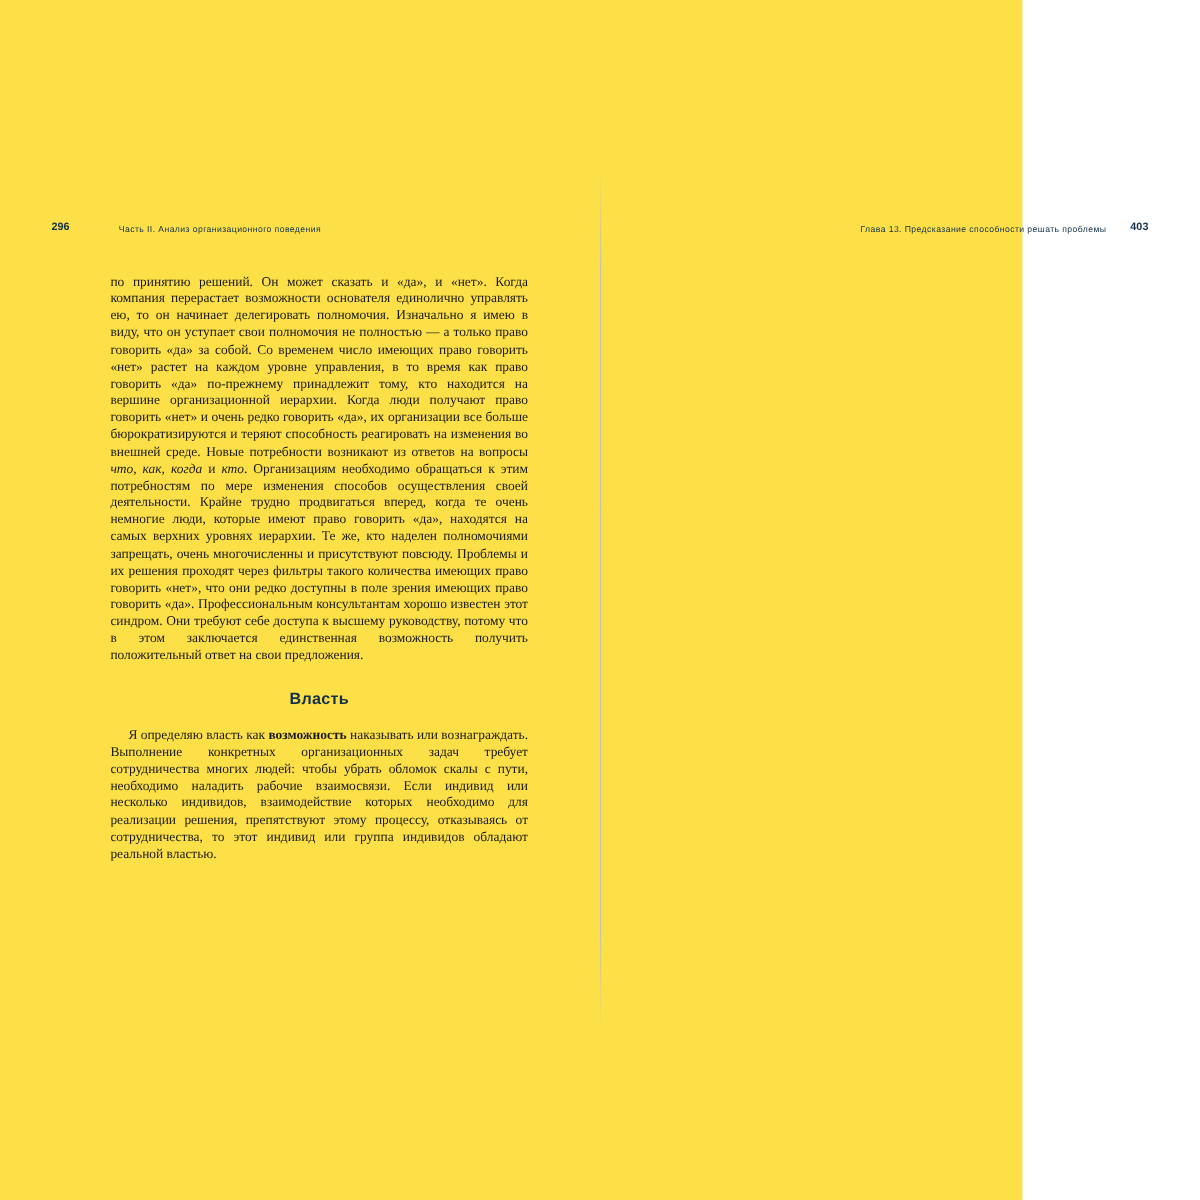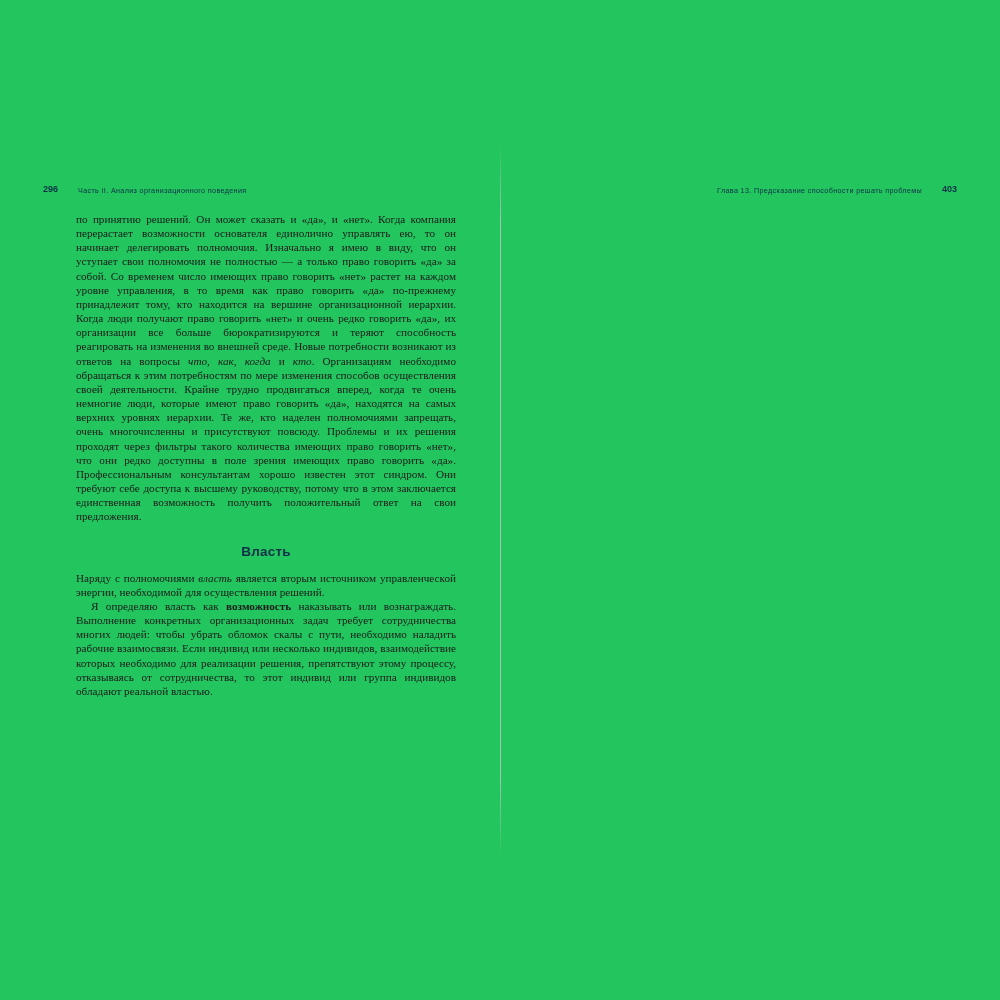--- a/index.html
+++ b/index.html
@@ -10,23 +10,23 @@
     background: #ffffff;
   }
   body {
     font-family: "Liberation Serif", serif;
     color: #1a1a1a;
   }
   .spread {
     position: absolute;
     left: 0;
     top: 0;
-    width: 1000px;
+    width: 852px;
     height: 1000px;
-    background: #22c55e;
+    background: #fde047;
   }
   .gutter {
     position: absolute;
     left: 500px;
     top: 140px;
     width: 1px;
     height: 720px;
     background: linear-gradient(to bottom, rgba(200,200,200,0), rgba(190,190,190,0.9) 12%, rgba(190,190,190,0.9) 88%, rgba(200,200,200,0));
   }
   .page {
@@ -38,20 +38,21 @@
   .page-right { left: 500px; width: 500px; }
 
   .running-head {
     position: absolute;
     top: 186px;
     font-family: "Liberation Sans", sans-serif;
     font-size: 7.2px;
     letter-spacing: 0.35px;
     color: #11304a;
     white-space: nowrap;
+    margin-left: 21px;
   }
   .folio {
     position: absolute;
     top: 184px;
     font-family: "Liberation Sans", sans-serif;
     font-size: 9px;
     font-weight: bold;
     color: #11304a;
   }
   .folio-left { left: 43px; }
@@ -65,21 +66,21 @@
     width: 380px;
     font-size: 11.2px;
     line-height: 14.15px;
     text-align: justify;
     text-justify: inter-word;
     hyphens: auto;
   }
   .col-left { left: 76px; }
 
   .column p {
-    margin: 0;
+    margin: 16px;
     text-indent: 0;
   }
   .column p.ind {
     text-indent: 15px;
   }
   .subhead {
     font-family: "Liberation Sans", sans-serif;
     font-size: 13.5px;
     font-weight: bold;
     color: #11304a;
@@ -100,21 +101,20 @@
 
   <div class="page page-left">
     <div class="folio folio-left">296</div>
     <div class="running-head running-head-left">Часть II.  Анализ организационного поведения</div>
 
     <div class="column col-left">
       <p>по принятию решений. Он может сказать и «да», и «нет». Когда компания перерастает возможности основателя единолично управлять ею, то он начинает делегировать полномочия. Изначально я имею в виду, что он уступает свои полномочия не полностью — а только право говорить «да» за собой. Со временем число имеющих право говорить «нет» растет на каждом уровне управления, в то время как право говорить «да» по-прежнему принадлежит тому, кто находится на вершине организационной иерархии. Когда люди получают право говорить «нет» и очень редко говорить «да», их организации все больше бюрократизируются и теряют способность реагировать на изменения во внешней среде. Новые потребности возникают из ответов на вопросы <i>что, как, когда</i> и <i>кто</i>. Организациям необходимо обращаться к этим потребностям по мере изменения способов осуществления своей деятельности. Крайне трудно продвигаться вперед, когда те очень немногие люди, которые имеют право говорить «да», находятся на самых верхних уровнях иерархии. Те же, кто наделен полномочиями запрещать, очень многочисленны и присутствуют повсюду. Проблемы и их решения проходят через фильтры такого количества имеющих право говорить «нет», что они редко доступны в поле зрения имеющих право говорить «да». Профессиональным консультантам хорошо известен этот синдром. Они требуют себе доступа к высшему руководству, потому что в этом заключается единственная возможность получить положительный ответ на свои предложения.</p>
 
       <div class="subhead first-sub">Власть</div>
 
-      <p>Наряду с полномочиями <i>власть</i> является вторым источником управленческой энергии, необходимой для осуществления решений.</p>
       <p class="ind">Я определяю власть как <b>возможность</b> наказывать или вознаграждать. Выполнение конкретных организационных задач требует сотрудничества многих людей: чтобы убрать обломок скалы с пути, необходимо наладить рабочие взаимосвязи. Если индивид или несколько индивидов, взаимодействие которых необходимо для реализации решения, препятствуют этому процессу, отказываясь от сотрудничества, то этот индивид или группа индивидов обладают реальной властью.</p>
     </div>
   </div>
 
   <div class="page page-right">
     <div class="folio folio-right">403</div>
     <div class="running-head running-head-right">Глава 13.  Предсказание способности решать проблемы</div>
 
   </div>
 

